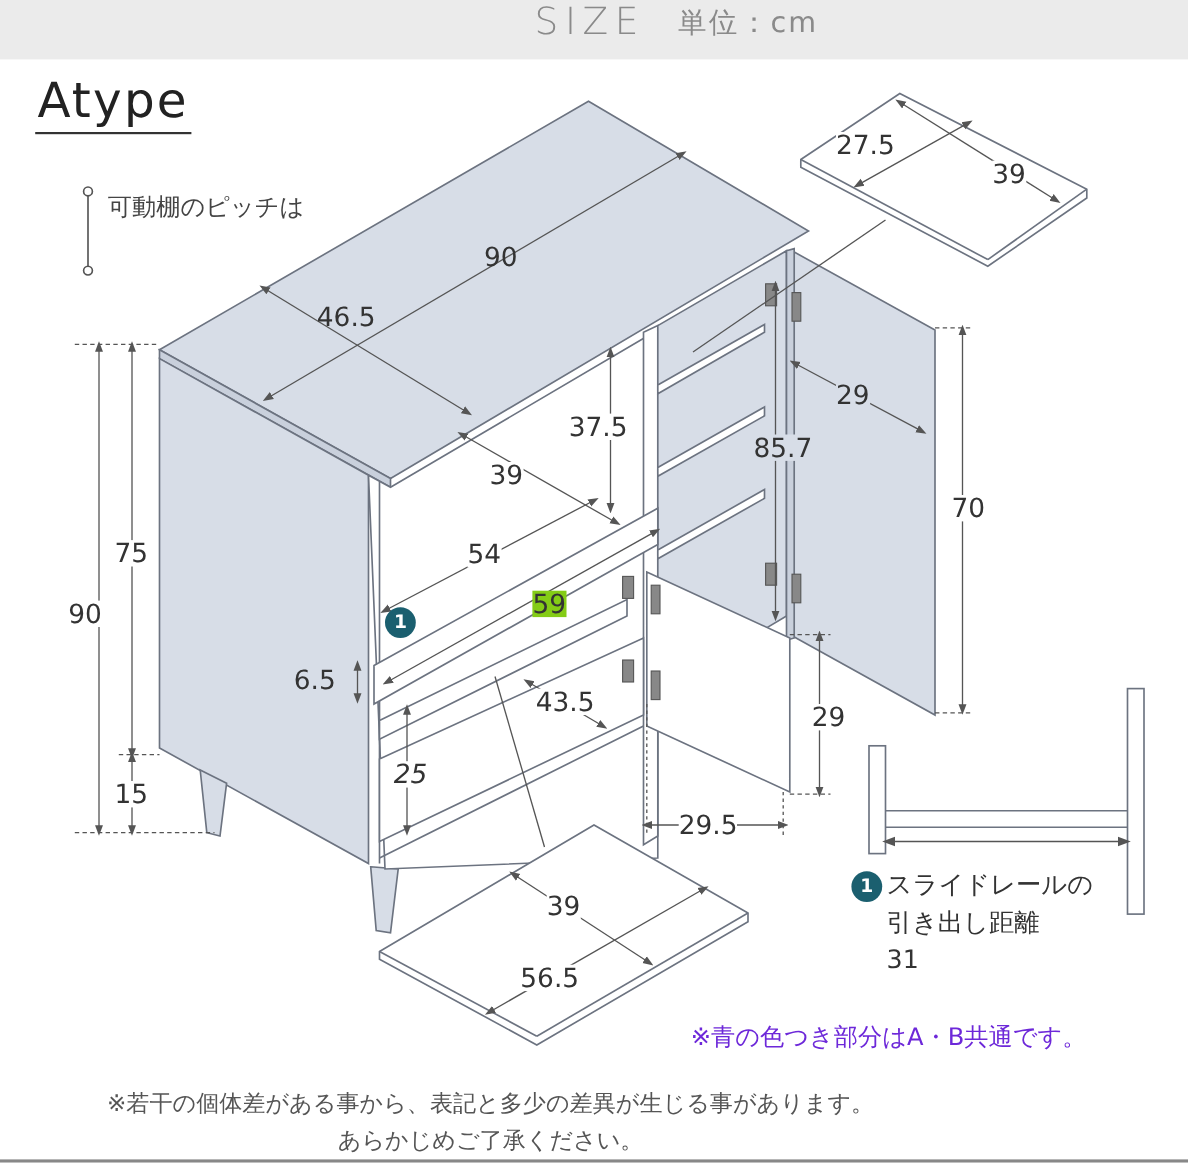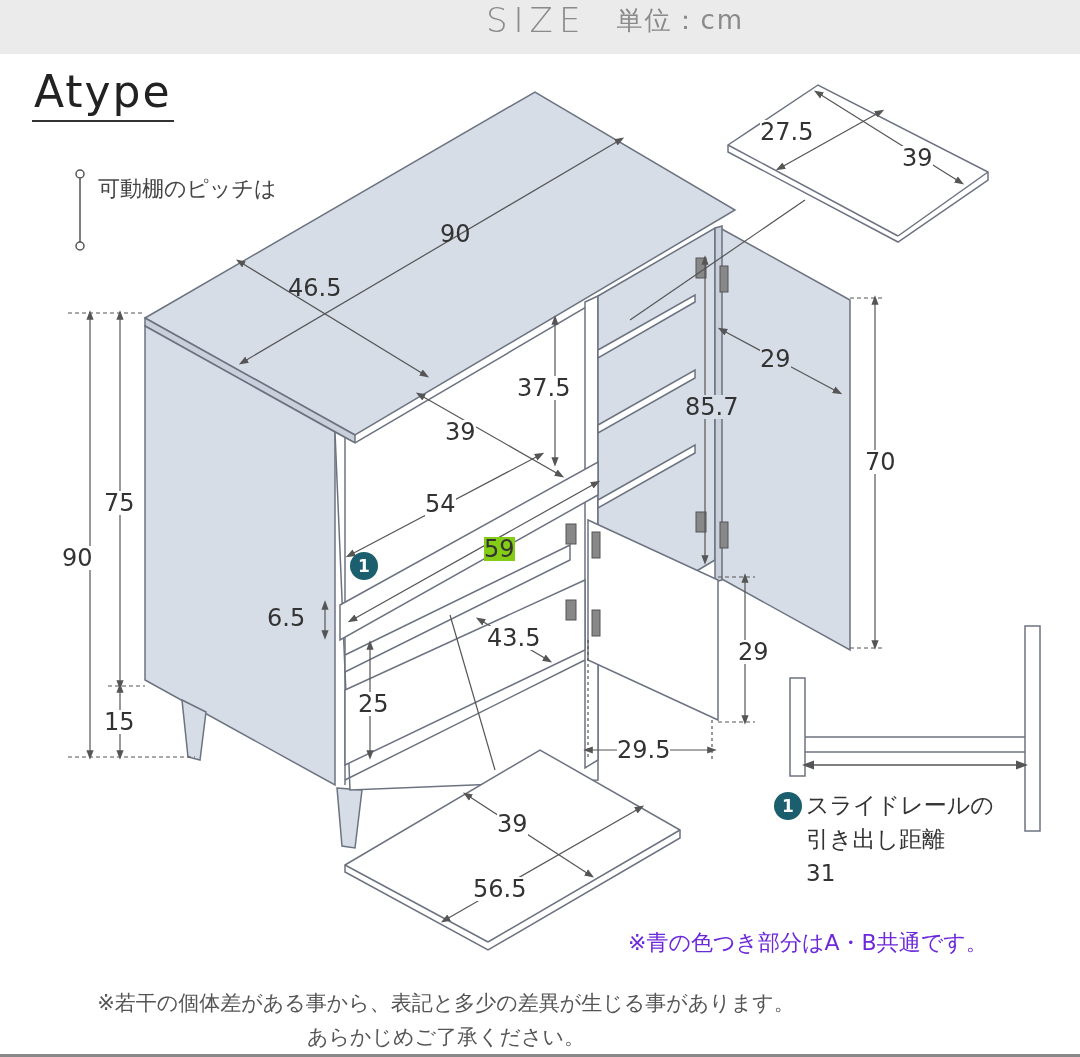--- a/index.html
+++ b/index.html
@@ -200,21 +200,21 @@
 <div class="dim" style="left:252px;top:276px;margin-left:36px;">46.5</div>
 <div class="dim" style="left:62px;top:546px;background:#fff;">90</div>
 <div class="dim" style="left:104px;top:491px;background:#fff;">75</div>
 <div class="dim" style="left:104px;top:710px;background:#fff;">15</div>
 <div class="dim" style="left:517px;top:376px;background:#fff;">37.5</div>
 <div class="dim" style="left:445px;top:420px;background:#fff;">39</div>
 <div class="dim" style="left:425px;top:492px;background:#fff;">54</div>
 <div class="dim" style="left:484px;top:537px;background:#84cc16;">59</div>
 <div class="dim" style="left:267px;top:606px;">6.5</div>
 <div class="dim" style="left:487px;top:626px;background:#fff;">43.5</div>
-<div class="dim" style="left:358px;top:692px;background:#fff;">25</div>
+<div class="dim" style="left:358px;top:692px;background:#fff;font-style:italic;">25</div>
 <div class="dim" style="left:760px;top:120px;background:#fff;">27.5</div>
 <div class="dim" style="left:902px;top:146px;background:#fff;">39</div>
 <div class="dim" style="left:760px;top:347px;background:#d7dde7;">29</div>
 <div class="dim" style="left:685px;top:395px;background:#d7dde7;">85.7</div>
 <div class="dim" style="left:865px;top:450px;background:#fff;">70</div>
 <div class="dim" style="left:738px;top:640px;background:#fff;">29</div>
 <div class="dim" style="left:617px;top:738px;background:#fff;">29.5</div>
 <div class="dim" style="left:497px;top:812px;background:#fff;">39</div>
 <div class="dim" style="left:473px;top:877px;background:#fff;">56.5</div>
 

